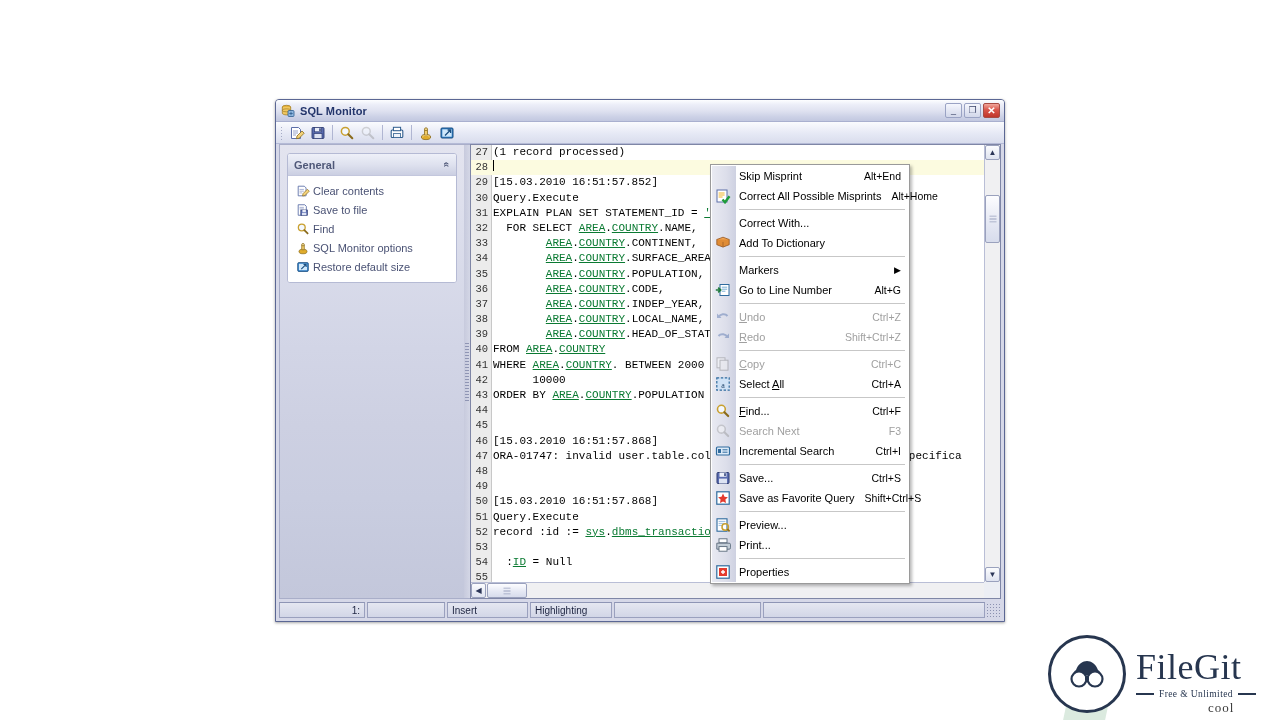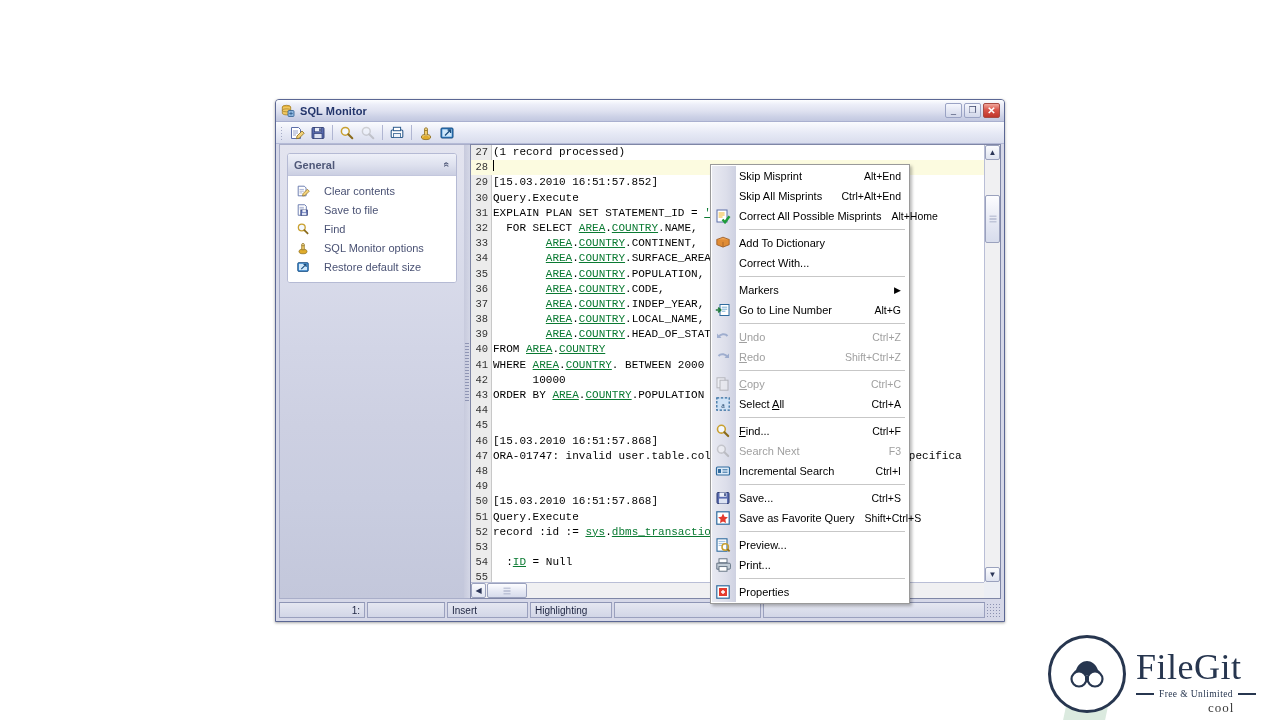--- a/index.html
+++ b/index.html
@@ -87,21 +87,21 @@
   }
   .group-head{
     height:21px;display:flex;align-items:center;padding:0 6px;
     background:linear-gradient(to bottom,#eef0f8,#dfe2ef 50%,#cbcfe2);
     border-bottom:1px solid #c3c7dd;
   }
   .group-title{font-size:11px;font-weight:bold;color:#4f5878;flex:1;}
   .group-chevron{font-size:10px;color:#4f5878;font-weight:bold;}
   .group-body{padding:5px 0 6px 0;background:#fff;}
   .gitem{
-    display:flex;align-items:center;height:19px;padding-left:8px;gap:14px;cursor:default;
+    display:flex;align-items:center;height:19px;padding-left:8px;gap:3px;cursor:default;
   }
   .gitem .lbl{font-size:11px;color:#4a5274;white-space:nowrap;}
   .gicon{width:14px;height:14px;flex:0 0 auto;position:relative;}
 
   
   .editor-wrap{
     flex:1;position:relative;background:#ffffff;
     border:1px solid #7f86a6;box-sizing:border-box;overflow:hidden;
   }
   .gutter{
@@ -452,47 +452,43 @@
 </div>
 
 <div id="context-menu">
   <div class="rail"></div>
   <div id="menu-items">
       <div class="mi">
         <span class="mlabel">Skip Misprint</span>
         <span class="maccel">Alt+End</span>
       </div>
       <div class="mi">
-        <span class="mlabel">Skip All Misprints</span>
-        <span class="maccel">Ctrl+Alt+End</span>
-      </div>
-      <div class="mi">
         <span class="micon">
           <svg width="16" height="16" viewBox="0 0 16 16">
             <rect x="2" y="2" width="10" height="12" fill="#fff" stroke="#5c6fa8" stroke-width="1"></rect>
             <path d="M3.6 5h6M3.6 7h6M3.6 9h4" stroke="#f0b429" stroke-width="1"></path>
             <path d="M7.5 11.5l2.5 2.8 4.5-6" fill="none" stroke="#1f9c3a" stroke-width="2.4"></path>
           </svg>
         </span>
         <span class="mlabel">Correct All Possible Misprints</span>
         <span class="maccel">Alt+Home</span>
       </div>
       <div class="msep"></div>
       <div class="mi">
+        <span class="mlabel">Correct With...</span>
+      </div>
+      <div class="mi">
         <span class="micon">
           <svg width="16" height="16" viewBox="0 0 16 16">
             <path d="M1.8 4.5l6.2-2.3 6.2 2.3-6.2 2.4z" fill="#f0a454" stroke="#96561f" stroke-width=".8"></path>
             <path d="M1.8 4.5v5.2l6.2 2.4 6.2-2.4V4.5" fill="#e08c35" stroke="#96561f" stroke-width=".8"></path>
             <path d="M8 6.9v5.2" stroke="#96561f" stroke-width=".7"></path>
           </svg>
         </span>
         <span class="mlabel">Add To Dictionary</span>
-      </div>
-      <div class="mi">
-        <span class="mlabel">Correct With...</span>
       </div>
       <div class="msep"></div>
       <div class="mi">
         <span class="mlabel">Markers</span>
         <span class="arrow">▶</span>
       </div>
       <div class="mi">
         <span class="micon">
           <svg width="16" height="16" viewBox="0 0 16 16">
             <rect x="5" y="2.5" width="9" height="11" fill="#fff" stroke="#2f6b9e" stroke-width="1"></rect>

